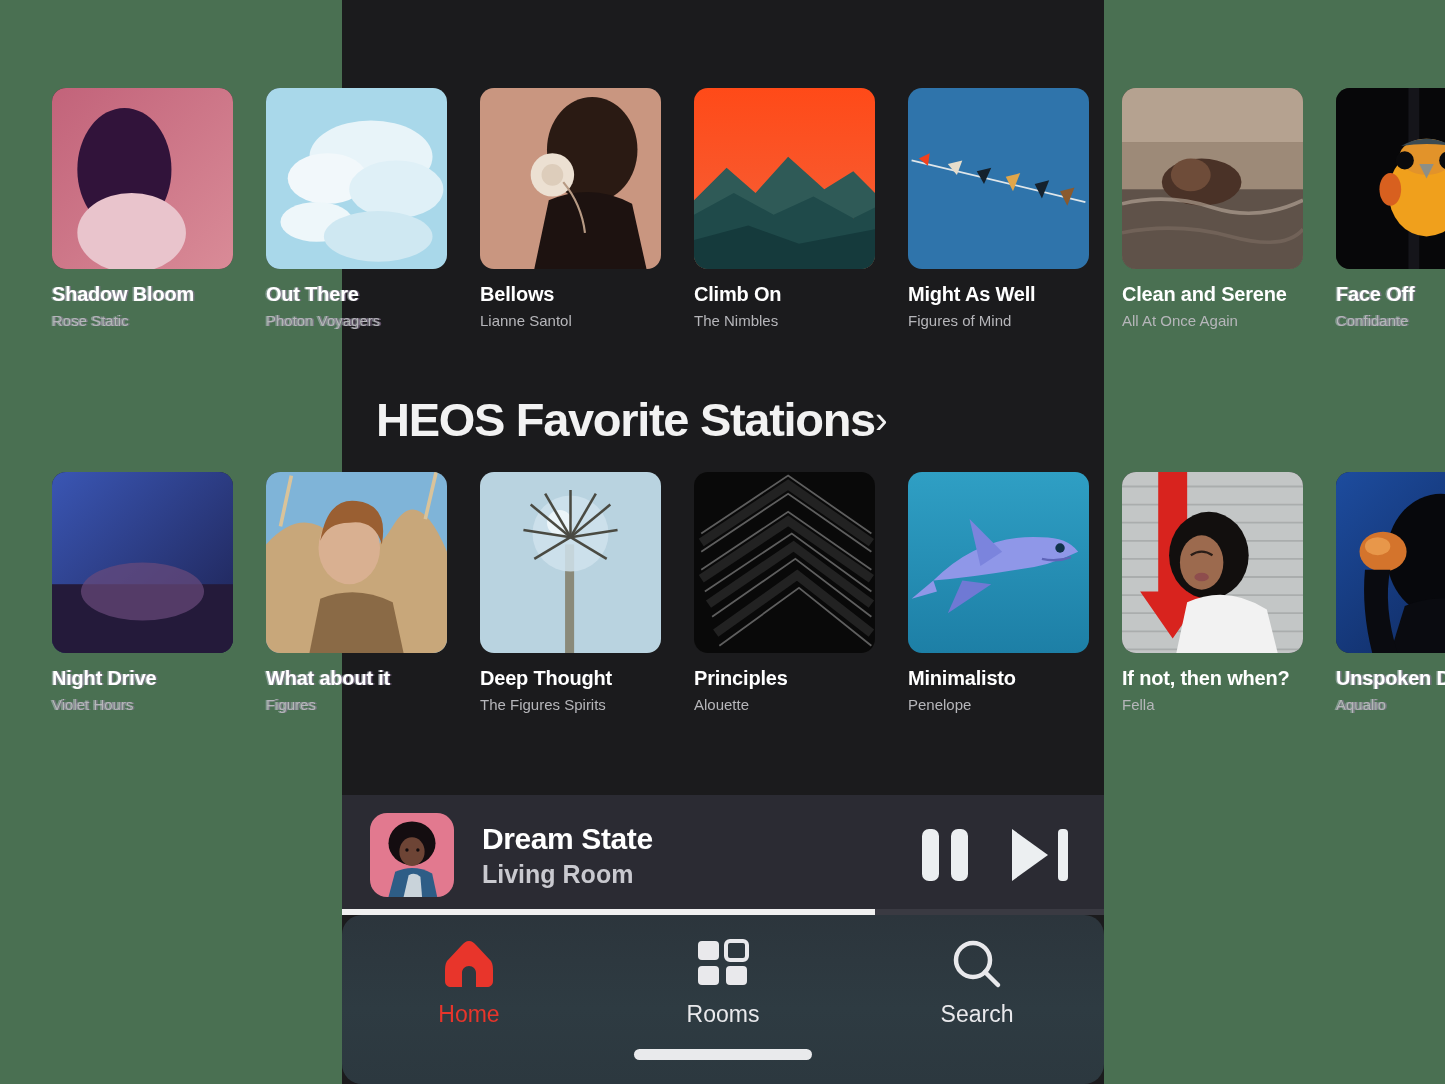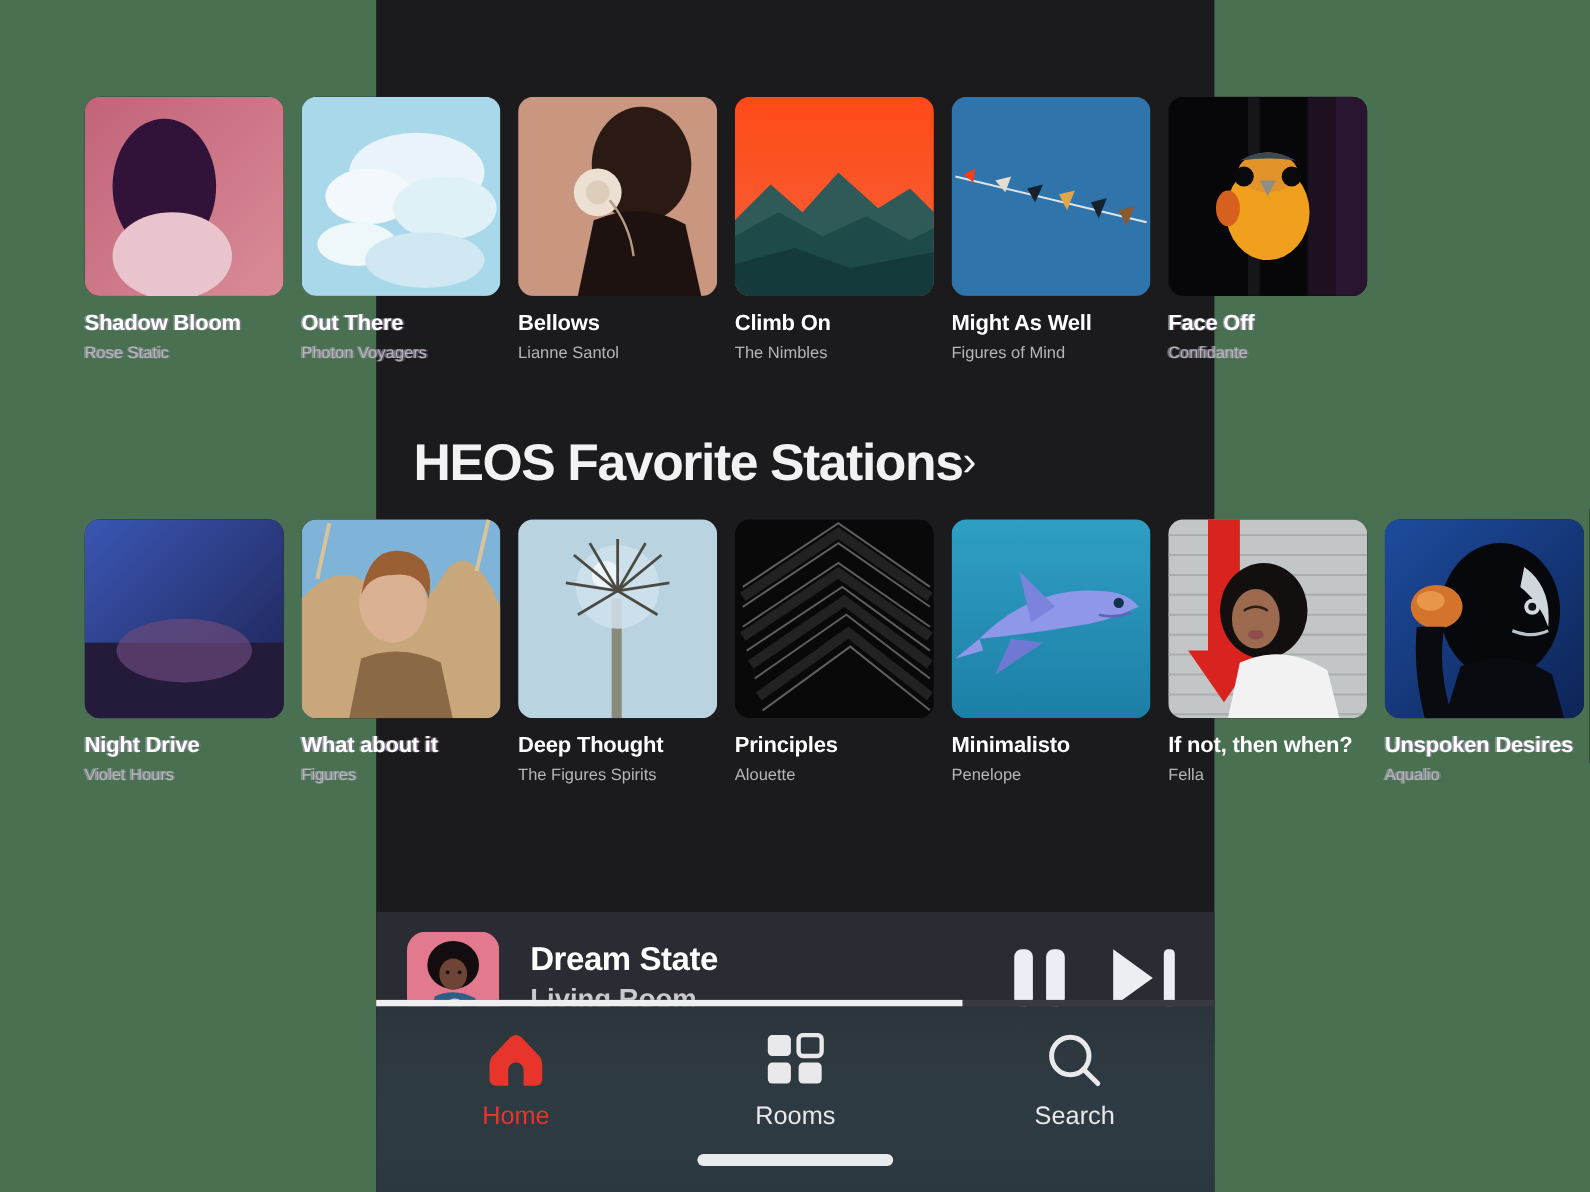--- a/index.html
+++ b/index.html
@@ -13,21 +13,21 @@
   .stage{position:relative;width:1445px;height:1084px;overflow:hidden;}
 
   
   .phone{
     position:absolute;left:342px;top:0;width:762px;height:1084px;
     background:#1b1b1d;overflow:visible;
   }
 
   
   .row{position:absolute;left:0;width:1445px;height:auto;}
-  .row-inner{position:relative;display:flex;gap:16px;padding-left:77px;}
+  .row-inner{position:relative;display:flex;gap:33px;padding-left:52px;}
 
   .tile{width:181px;flex:0 0 181px;}
   .art{
     width:181px;height:181px;border-radius:14px;overflow:hidden;
     position:relative;background:#222;
   }
   .art svg{display:block;width:100%;height:100%;}
   .t-title{
     margin-top:14px;font-size:20px;font-weight:700;color:#fff;
     letter-spacing:-.2px;white-space:nowrap;
@@ -48,21 +48,20 @@
     display:flex;align-items:center;
     font-size:47px;font-weight:700;color:#f2f2f2;letter-spacing:-1.3px;
   }
   .chev{font-size:38px;font-weight:400;color:#f2f2f2;line-height:1;}
 
   
   .nowplaying{
     position:absolute;left:342px;top:795px;width:762px;height:120px;
     background:#2b2b33;display:flex;align-items:center;padding:0 28px;
     box-sizing:border-box;
-    margin-top:34px;
   }
   .np-art{width:84px;height:84px;border-radius:17px;overflow:hidden;flex:0 0 84px;}
   .np-art svg{display:block;width:100%;height:100%;}
   .np-text{margin-left:28px;flex:1;min-width:0;}
   .np-title{font-size:30px;font-weight:700;color:#fff;letter-spacing:-.4px;}
   .np-room{font-size:25px;font-weight:700;color:#c9c9cf;margin-top:4px;}
   .np-ctrls{display:flex;align-items:center;gap:44px;margin-right:8px;}
   .btn-pause{width:46px;height:52px;display:flex;gap:12px;cursor:pointer;}
   .btn-pause i{display:block;width:17px;height:52px;background:#eceff1;border-radius:7px;}
   .btn-next{width:56px;height:52px;position:relative;cursor:pointer;}
@@ -74,21 +73,21 @@
   .btn-next .bar{position:absolute;right:0;top:0;width:10px;height:52px;background:#eceff1;border-radius:4px;}
 
   .progress{position:absolute;left:342px;top:909px;width:762px;height:6px;background:#3a3a42;}
   .progress>span{display:block;height:100%;background:#f0f0f0;}
 
   
   .tabbar{
     position:absolute;left:342px;top:915px;width:762px;height:169px;
     background:linear-gradient(180deg,#2c353c 0%,#2e3b42 55%,#2c383f 100%);
     display:flex;align-items:flex-start;justify-content:space-around;
-    padding-top:22px;box-sizing:border-box;
+    padding-top:22px;box-sizing:border-box;border-radius:20px;
   }
   .tab{display:flex;flex-direction:column;align-items:center;width:150px;cursor:pointer;}
   .tab .ic{height:54px;display:flex;align-items:center;justify-content:center;}
   .tab .lb{margin-top:10px;font-size:23px;color:#e9e9ec;}
   .tab.active .lb{color:#e8352b;}
   .home-ind{
     position:absolute;left:50%;transform:translateX(-50%);bottom:24px;
     width:178px;height:11px;border-radius:6px;background:#e9eaec;
   }
 </style>
@@ -179,20 +178,36 @@
             <path d="M38 46 L46 44 L42 53 Z" fill="#15212c"></path>
             <path d="M54 49 L62 47 L58 57 Z" fill="#e0a64a"></path>
             <path d="M70 53 L78 51 L74 61 Z" fill="#15212c"></path>
             <path d="M84 57 L92 55 L88 65 Z" fill="#8a5a2e"></path>
           </svg>
         </div>
         <div class="t-title">Might As Well</div>
         <div class="t-sub">Figures of Mind</div>
       </div>
 
+      <div class="tile">
+        <div class="art">
+          <svg viewBox="0 0 100 100" preserveAspectRatio="none">
+            <rect width="100" height="100" fill="#8d7b6d"></rect>
+            <rect y="0" width="100" height="30" fill="#b5a290"></rect>
+            <rect y="30" width="100" height="26" fill="#9d8a78"></rect>
+            <rect y="56" width="100" height="44" fill="#5f5249"></rect>
+            <ellipse cx="44" cy="52" rx="22" ry="13" fill="#4a3227"></ellipse>
+            <ellipse cx="38" cy="48" rx="11" ry="9" fill="#6e4c39"></ellipse>
+            <path d="M0 64 Q25 58 50 66 T100 62" stroke="#bcae9e" stroke-width="2" fill="none" opacity=".6"></path>
+            <path d="M0 80 Q30 74 60 82 T100 78" stroke="#7d6e62" stroke-width="2" fill="none" opacity=".6"></path>
+          </svg>
+        </div>
+        <div class="t-title">Clean and Serene</div>
+        <div class="t-sub">All At Once Again</div>
+      </div>
 
       <div class="tile outside">
         <div class="art">
           <svg viewBox="0 0 100 100" preserveAspectRatio="none">
             <rect width="100" height="100" fill="#070709"></rect>
             <rect x="70" width="14" height="100" fill="#1d1020"></rect>
             <rect x="84" width="16" height="100" fill="#2a1530"></rect>
             <rect x="40" width="6" height="100" fill="#15151a"></rect>
             <ellipse cx="50" cy="58" rx="21" ry="24" fill="#f0a01c"></ellipse>
             <ellipse cx="50" cy="38" rx="15" ry="10" fill="#e2932a"></ellipse>

